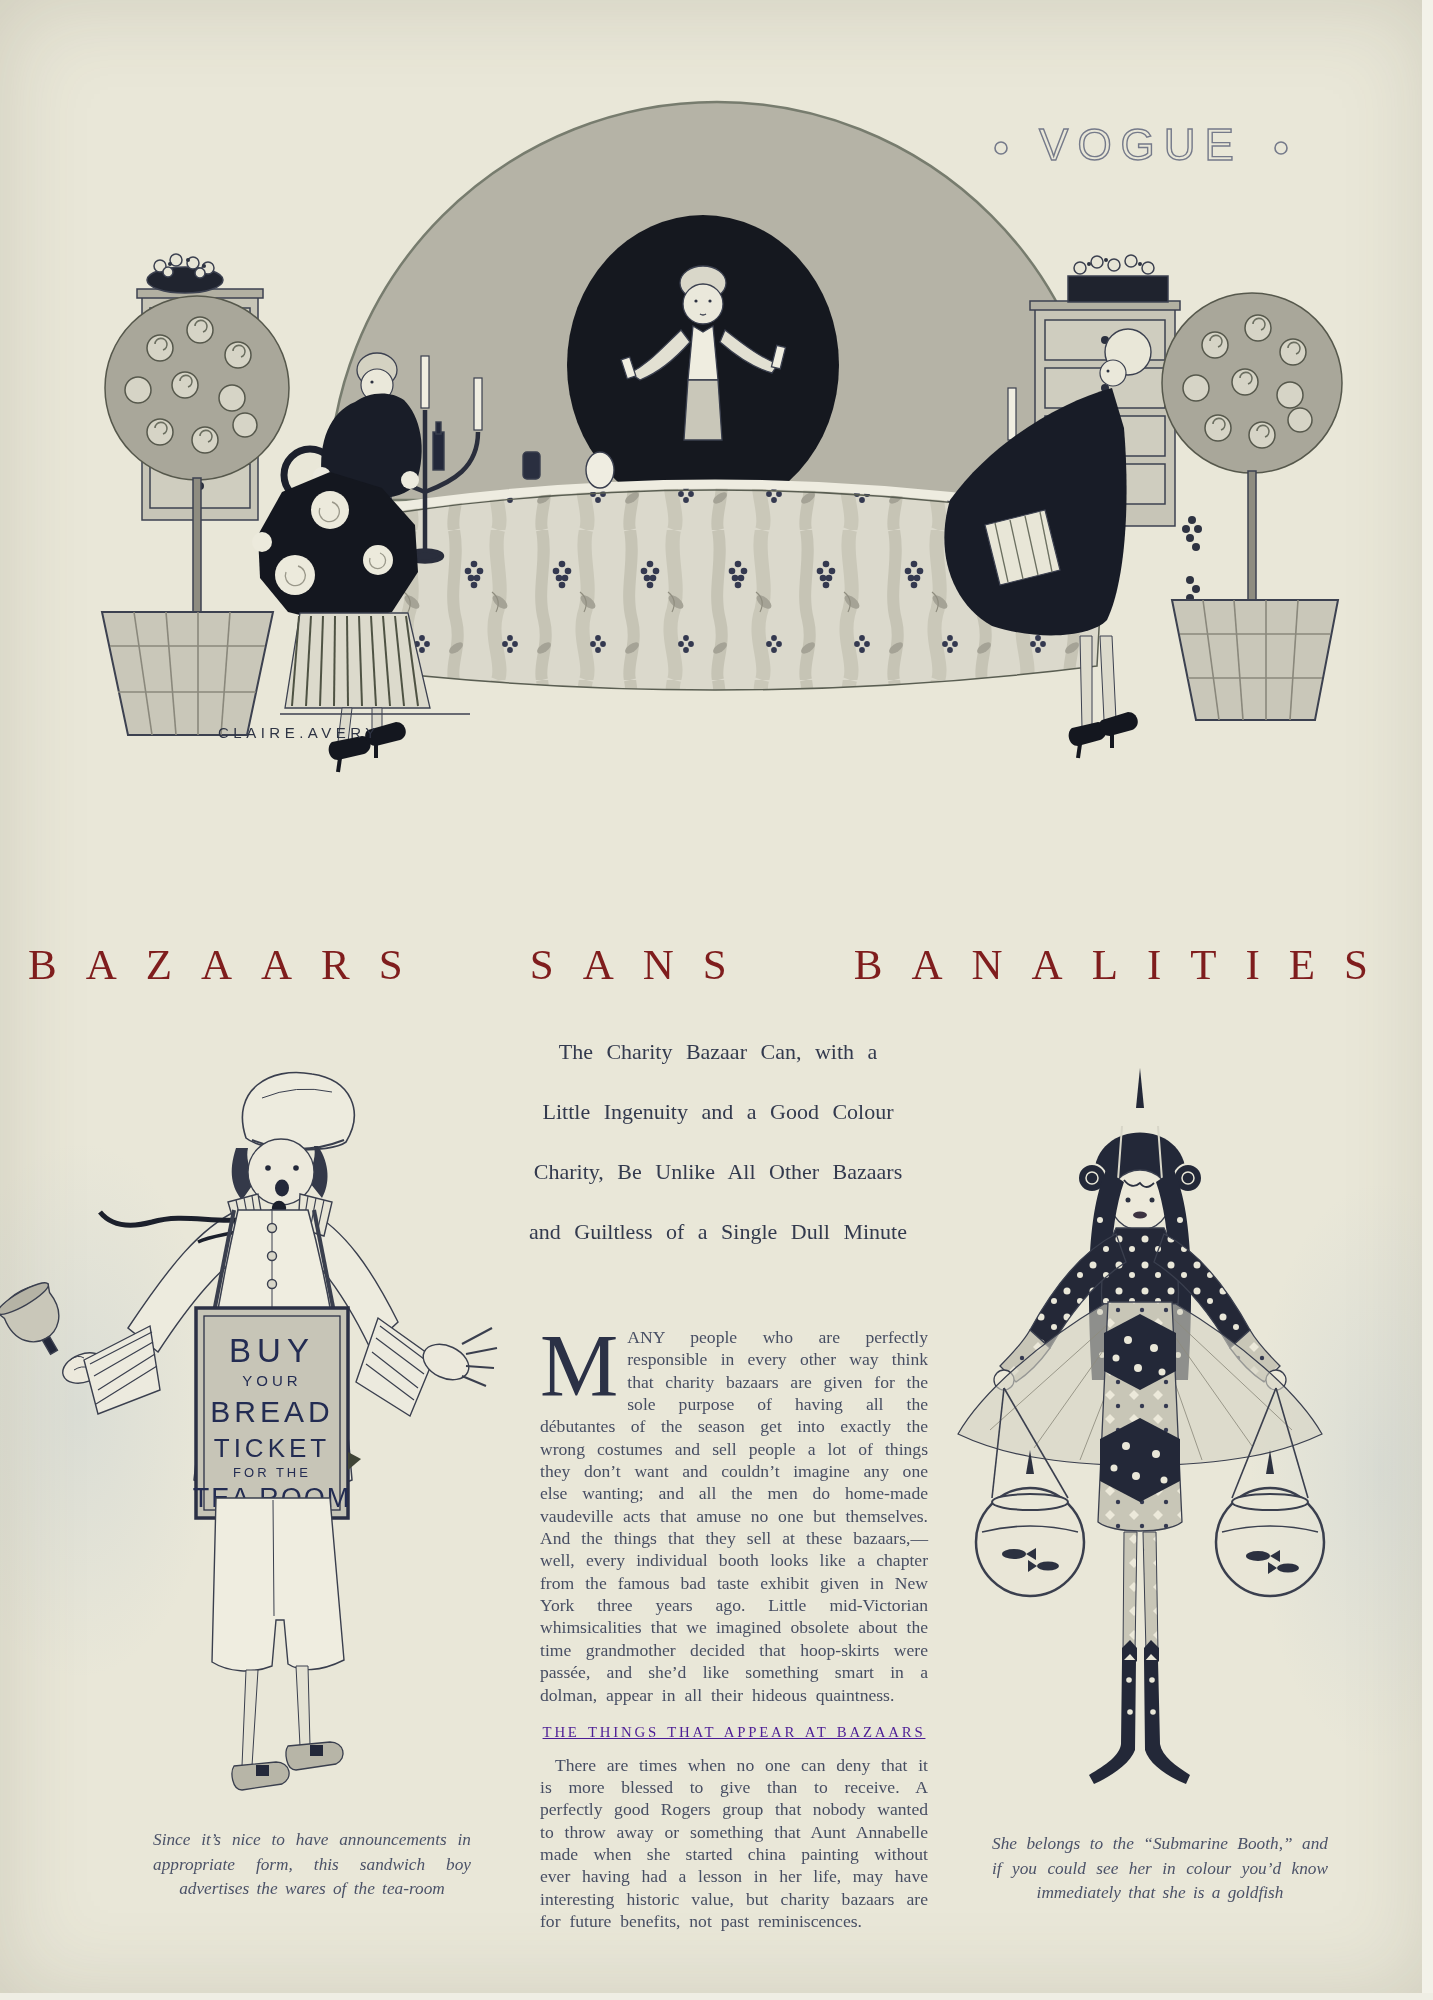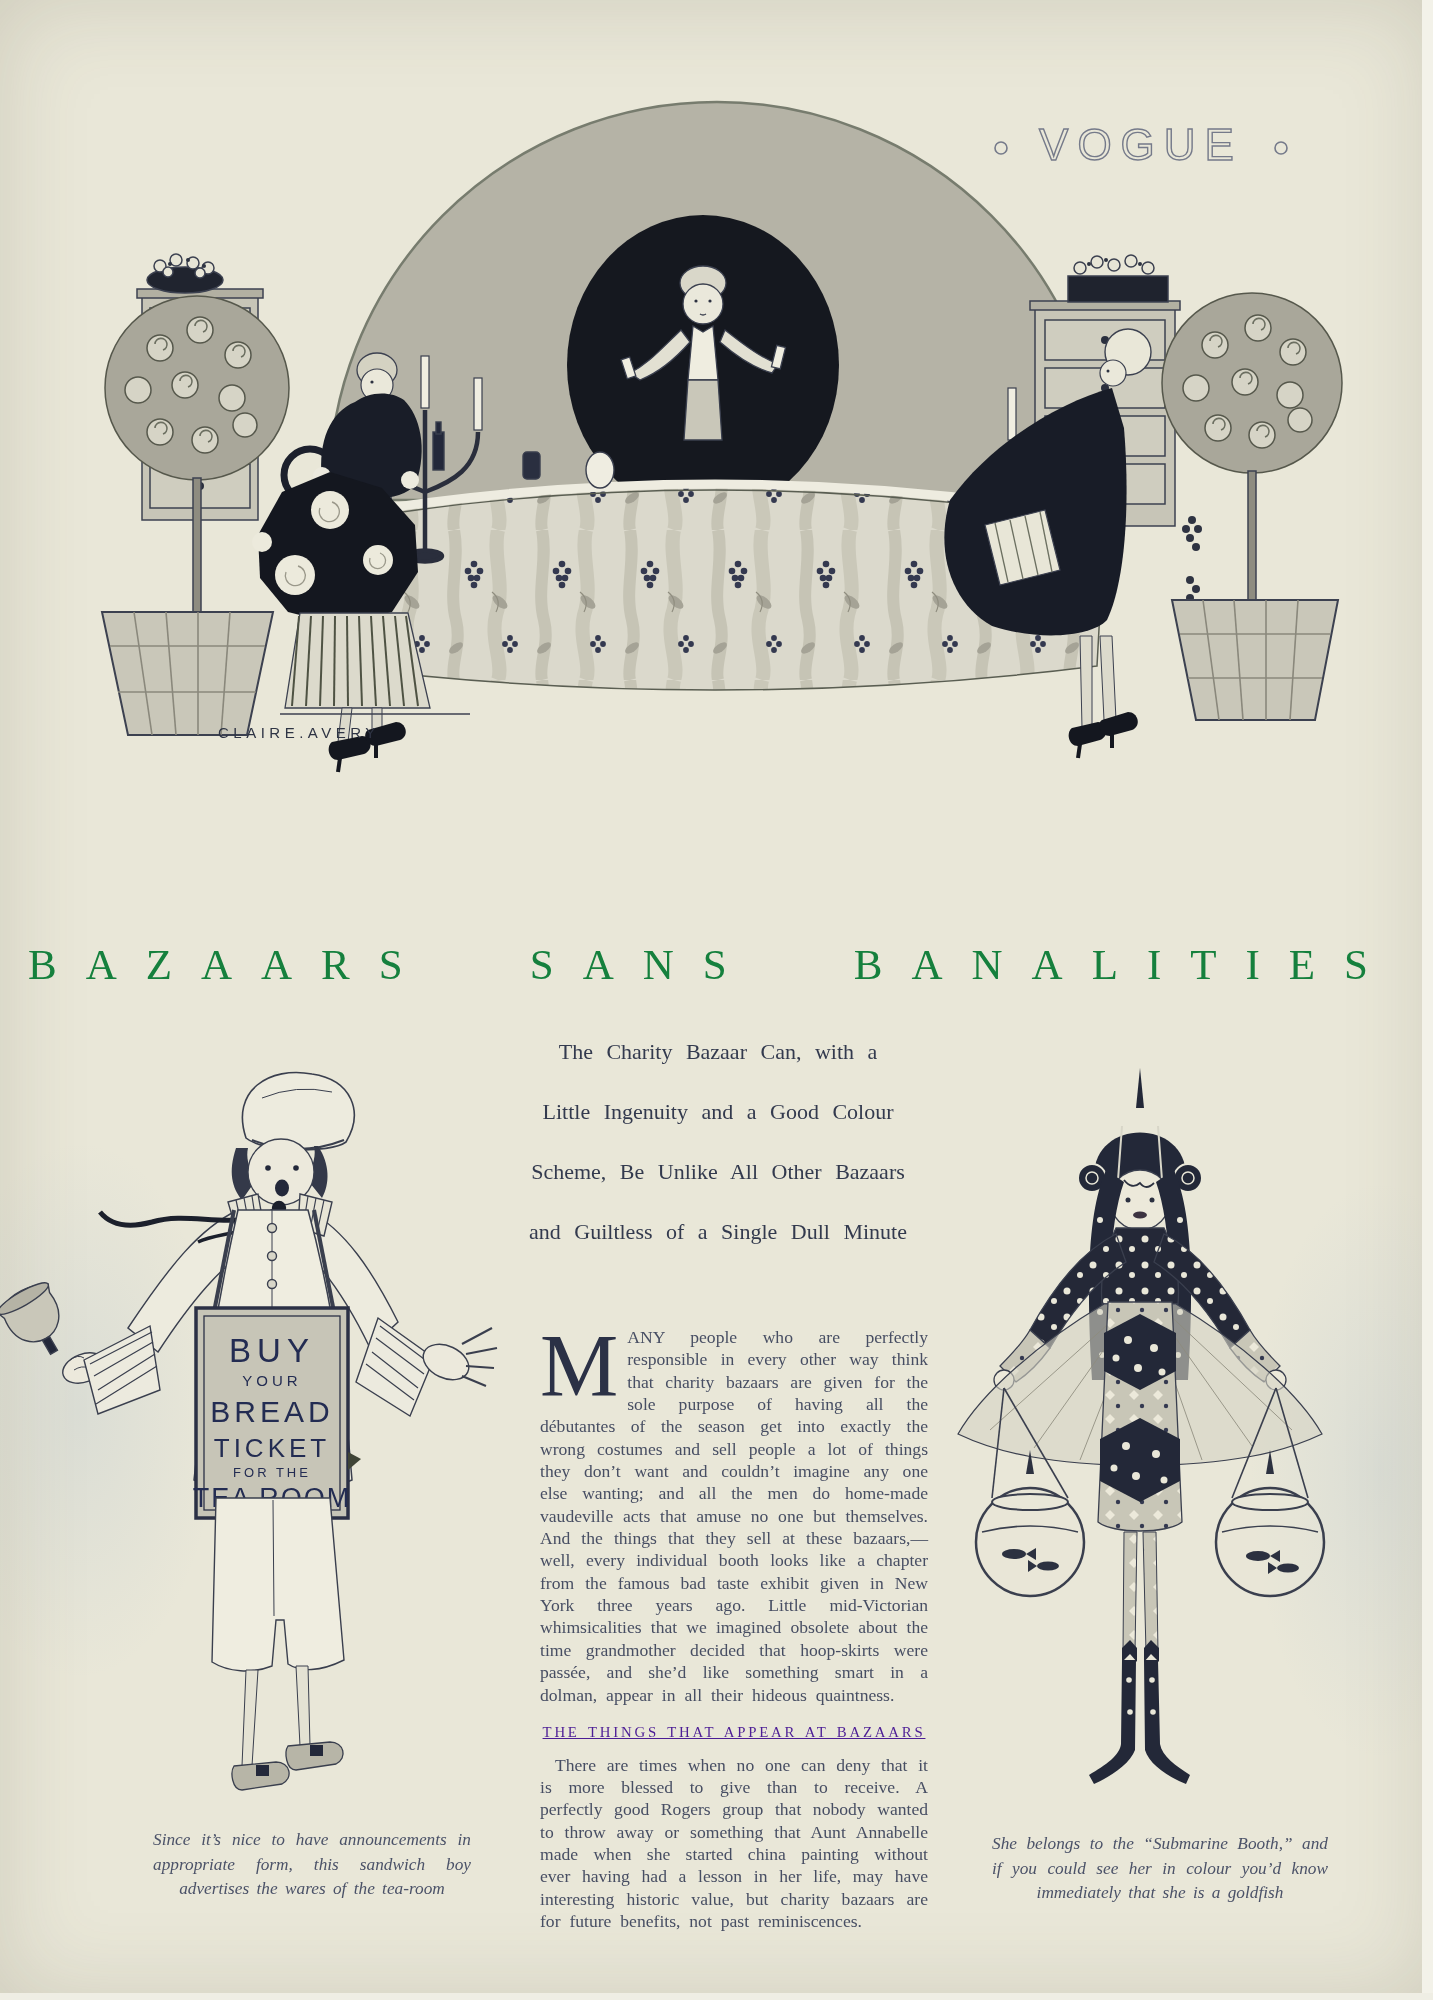--- a/index.html
+++ b/index.html
@@ -16,21 +16,21 @@
   .hero-svg{position:absolute;left:0;top:80px;}
   .logo-svg{position:absolute;left:985px;top:110px;}
   .hero-caption{
     position:absolute;left:548px;top:692px;width:306px;
     font-style:italic;font-size:17.5px;line-height:1.42;color:#4b5268;
     text-align:justify;text-align-last:center;word-spacing:3px;
   }
   .headline{
     position:absolute;left:28px;right:36px;top:940px;
     display:flex;justify-content:space-between;
-    font-size:43px;color:#15803d;letter-spacing:29px;font-weight:400;white-space:nowrap;
+    font-size:43px;color:#7f1d1d;letter-spacing:29px;font-weight:400;white-space:nowrap;
   }
   .deck{position:absolute;left:468px;top:1022px;width:500px;text-align:center;
     font-size:22px;color:#333a4e;}
   .deck-line{height:60px;line-height:60px;word-spacing:8px;white-space:nowrap;}
   .article{position:absolute;left:540px;top:1326px;width:388px;color:#474e63;
     font-size:17.6px;line-height:1.27;text-align:justify;word-spacing:4.5px;}
   .article p{margin:0;}
   .dropcap{float:left;font-size:88px;line-height:68px;padding:6px 9px 0 0;color:#2b3146;}
   .crosshead{text-align:center;font-size:14.8px;letter-spacing:2.8px;color:#4c1d95;
     margin:17px 0 12px;word-spacing:2px;text-decoration:underline;}
@@ -349,21 +349,21 @@
 
   <h1 class="headline" style="margin:0;font-weight:400;">
     <span>BAZAARS</span>
     <span>SANS</span>
     <span>BANALITIES</span>
   </h1>
 
   <div class="deck">
     <div class="deck-line">The Charity Bazaar Can, with a</div>
     <div class="deck-line">Little Ingenuity and a Good Colour</div>
-    <div class="deck-line">Scheme, Be Unlike All Other Bazaars</div>
+    <div class="deck-line">Charity, Be Unlike All Other Bazaars</div>
     <div class="deck-line">and Guiltless of a Single Dull Minute</div>
   </div>
 
   <div class="article">
     <p><span class="dropcap">M</span><span>ANY people who are perfectly responsible in every other way think that charity bazaars are given for the sole purpose of having all the débutantes of the season get into exactly the wrong costumes and sell people a lot of things they don’t want and couldn’t imagine any one else wanting; and all the men do home-made vaudeville acts that amuse no one but themselves. And the things that they sell at these bazaars,—well, every individual booth looks like a chapter from the famous bad taste exhibit given in New York three years ago. Little mid-Victorian whimsicalities that we imagined obsolete about the time grandmother decided that hoop-skirts were passée, and she’d like something smart in a dolman, appear in all their hideous quaintness.</span></p>
     <div class="crosshead">THE THINGS THAT APPEAR AT BAZAARS</div>
     <p class="indent">There are times when no one can deny that it is more blessed to give than to receive. A perfectly good Rogers group that nobody wanted to throw away or something that Aunt Annabelle made when she started china painting without ever having had a lesson in her life, may have interesting historic value, but charity bazaars are for future benefits, not past reminiscences.</p>
   </div>
 
   <svg class="fig-svg" style="left:0;top:1060px;" width="500" height="780" viewBox="0 0 500 780">

